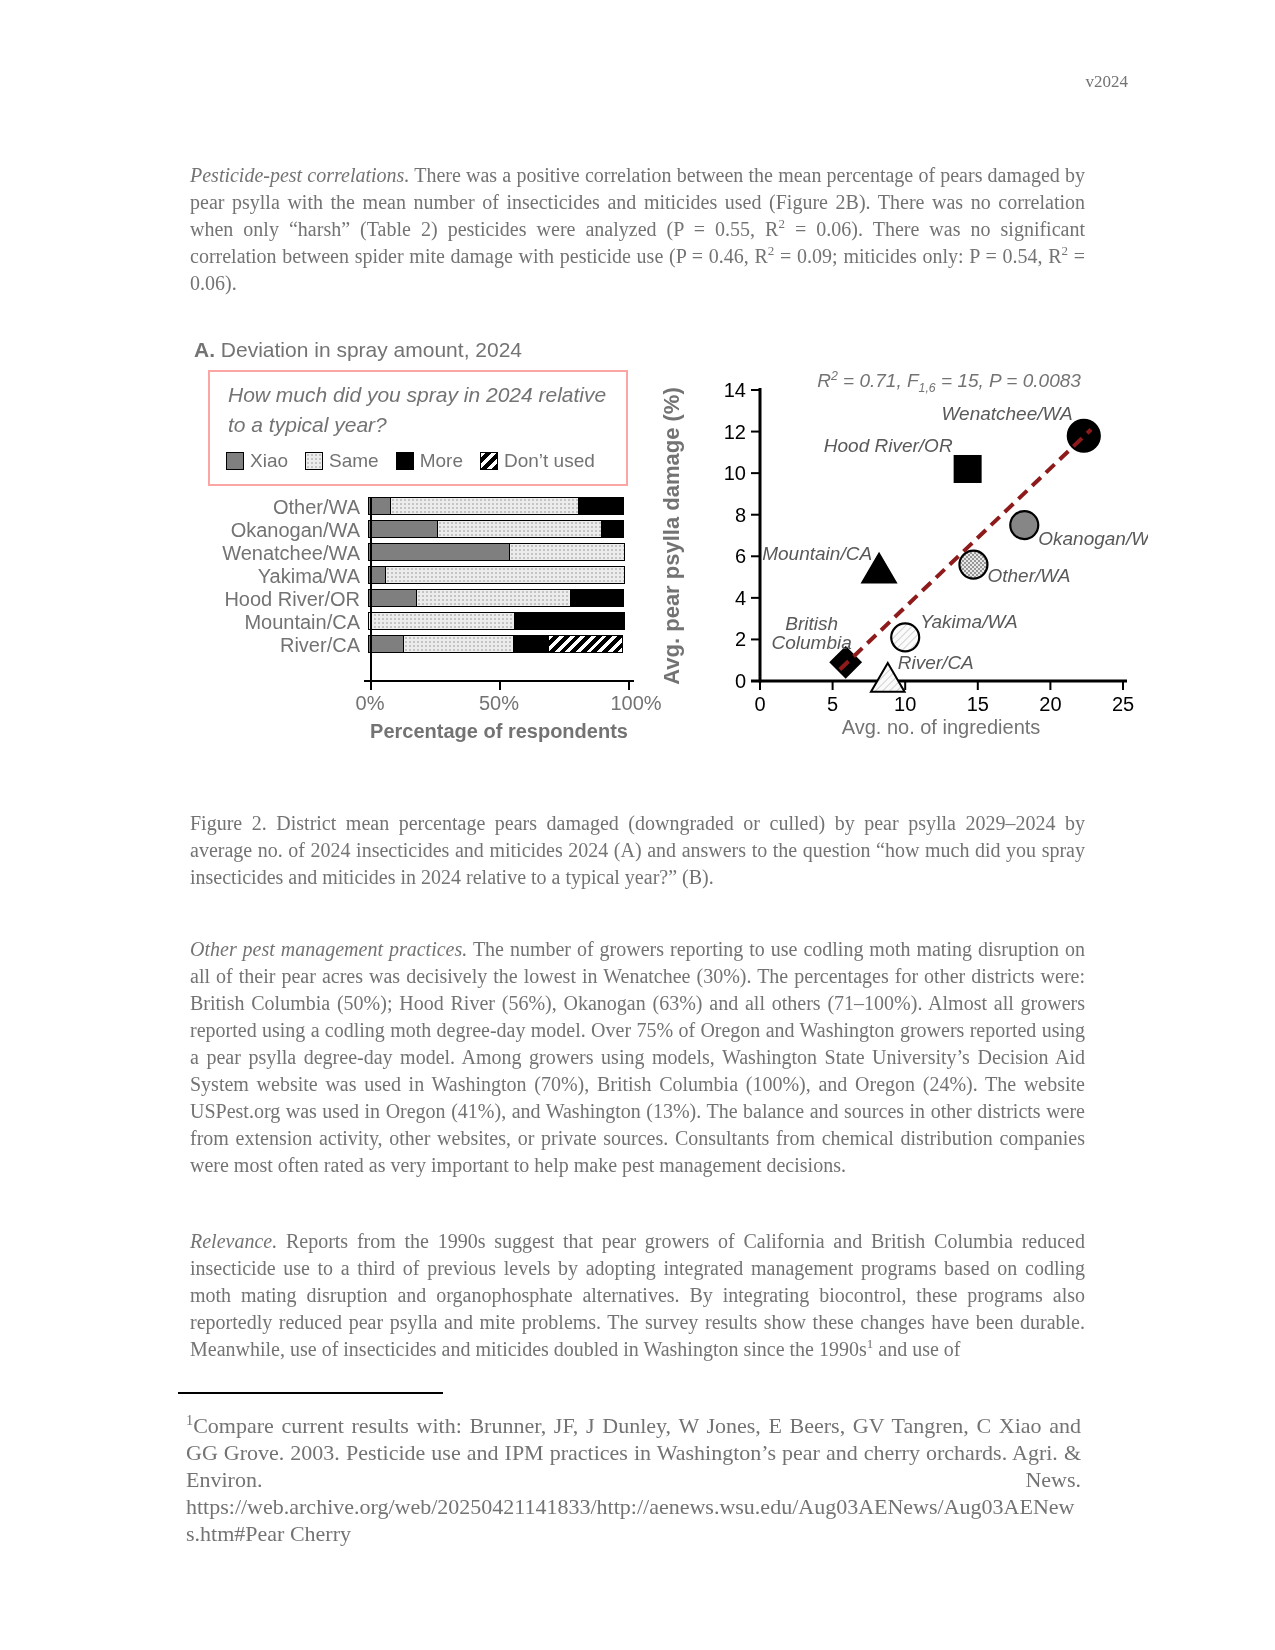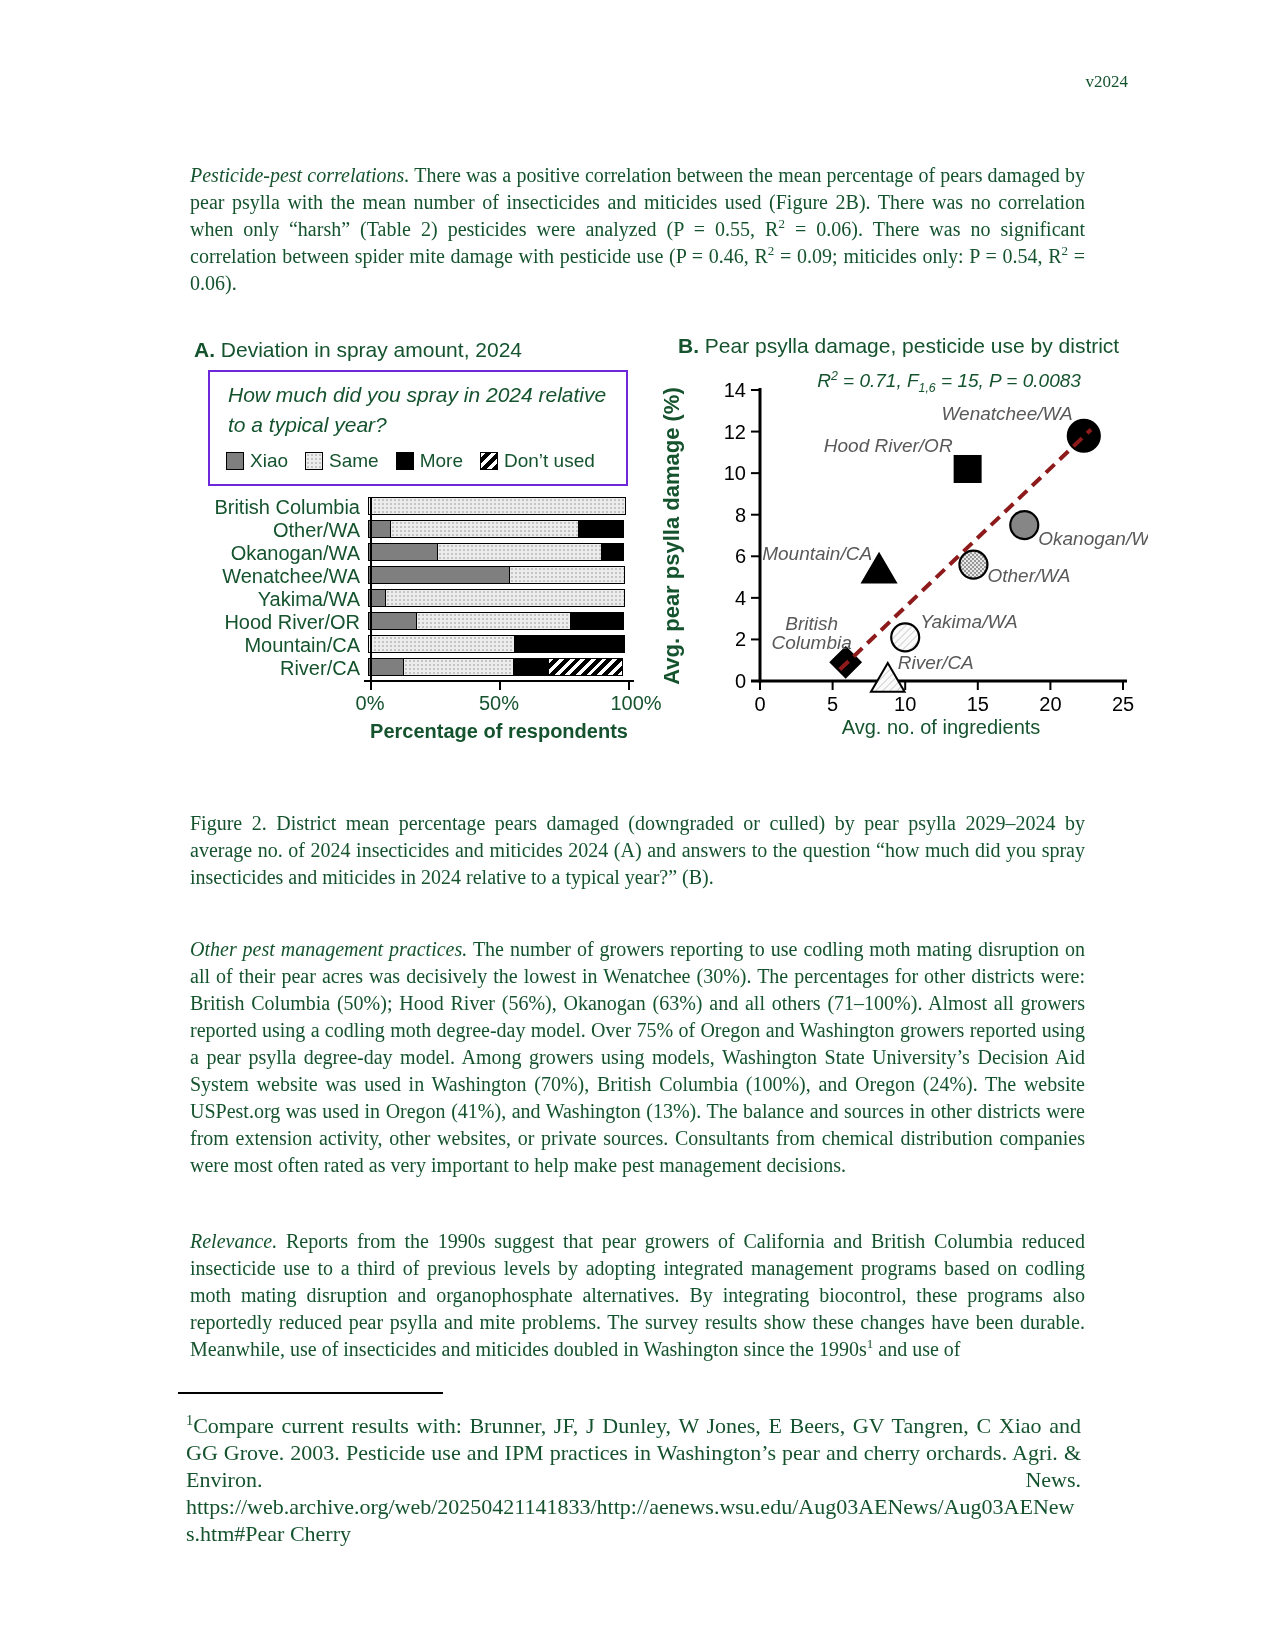--- a/index.html
+++ b/index.html
@@ -1,17 +1,17 @@
 <!DOCTYPE html>
 <html><head>
 <meta charset="utf-8">
 <style>
   html,body{margin:0;padding:0;background:#ffffff;}
   .page{position:relative;width:1275px;height:1650px;background:#fff;overflow:hidden;
-        font-family:"Liberation Serif",serif;color:#14532d;}
+        font-family:"Liberation Serif",serif;color:#737373;}
   .it{font-style:italic;}
   .bd{font-weight:bold;}
   sup{font-size:0.65em;line-height:0;vertical-align:super;}
   sub{font-size:0.65em;line-height:0;vertical-align:sub;}
 
   .version-tag{position:absolute;top:72px;right:147px;font-size:17px;}
 
   .body-par{position:absolute;left:178px;width:895px;font-size:20px;line-height:27px;
             text-align:justify;margin:12px;}
   #par1{top:150px;}
@@ -24,21 +24,21 @@
             text-align:justify;margin:8px;overflow-wrap:anywhere;}
 
   
   .figure{position:absolute;left:178px;top:318px;width:1000px;height:435px;
           font-family:"Liberation Sans",sans-serif;}
   .chart-title{position:absolute;font-size:21px;white-space:nowrap;}
   #titleA{left:16px;top:20px;}
   #titleB{left:500px;top:16px;}
 
   
-  .legend-box{position:absolute;left:30px;top:52px;width:416px;height:112px;border:2px solid #6d28d9;}
+  .legend-box{position:absolute;left:30px;top:52px;width:416px;height:112px;border:2px solid #fca5a5;}
   .legend-q{position:absolute;left:18px;top:8px;width:380px;font-size:21px;line-height:30px;font-style:italic;}
   .legend-row{position:absolute;left:16px;bottom:12px;display:flex;gap:17px;align-items:center;}
   .legA-item{display:flex;align-items:center;font-size:19px;white-space:nowrap;}
   .swA{display:inline-block;width:16px;height:16px;border:1px solid #000;margin-right:6px;flex:none;}
 
   
   .rowsA{position:absolute;left:0;top:179px;width:470px;}
   .rowA{display:flex;align-items:center;height:20px;margin-bottom:3px;}
   .rowA-lab{width:182px;padding-right:8px;text-align:right;font-size:20px;flex:none;white-space:nowrap;}
   .rowA-track{position:relative;width:258px;height:20px;display:flex;flex:none;}
@@ -98,26 +98,20 @@
           </div>
           <div class="legA-item">
             <span class="swA seg-dk"></span>
             <span>Don’t used</span>
           </div>
         </div>
     </div>
 
     <div class="rowsA" id="rowsA">
         <div class="rowA">
-          <div class="rowA-lab">British Columbia</div>
-          <div class="rowA-track">
-            <div class="segA seg-same" style="width: 100%;"></div>
-          </div>
-        </div>
-        <div class="rowA">
           <div class="rowA-lab">Other/WA</div>
           <div class="rowA-track">
             <div class="segA seg-less" style="width: 9%;"></div>
             <div class="segA seg-same" style="width: 73%;"></div>
             <div class="segA seg-more" style="width: 18%;"></div>
           </div>
         </div>
         <div class="rowA">
           <div class="rowA-lab">Okanogan/WA</div>
           <div class="rowA-track">
@@ -170,21 +164,20 @@
     <div class="tickA" style="left:192px"></div>
     <div class="tickA" style="left:321px"></div>
     <div class="tickA" style="left:450px"></div>
     <div class="xticksA" id="xticksA">
         <span class="xtA" style="left: 192px;">0%</span>
         <span class="xtA" style="left: 321px;">50%</span>
         <span class="xtA" style="left: 450px; margin-left: 8px;">100%</span>
       </div>
     <div class="xlabelA">Percentage of respondents</div>
 
-    <div class="chart-title" id="titleB"><span class="bd">B.</span><span> Pear psylla damage, pesticide use by district</span></div>
     <div class="annotB"><span>R</span><sup>2</sup><span> = 0.71, </span><span>F</span><sub>1,6</sub><span> = 15, </span><span>P</span><span> = 0.0083</span></div>
     <div class="ylabelB">Avg. pear psylla damage (%)</div>
     <div class="xlabelB">Avg. no. of ingredients</div>
 
     <svg id="svgB" viewBox="0 0 480 430">
       <defs>
         <pattern id="dotsPat" width="4" height="4" patternUnits="userSpaceOnUse">
           <rect width="4" height="4" fill="#e8e8e8"></rect>
           <circle cx="1" cy="1" r="0.9" fill="#6f6f6f"></circle>
           <circle cx="3" cy="3" r="0.9" fill="#6f6f6f"></circle>

